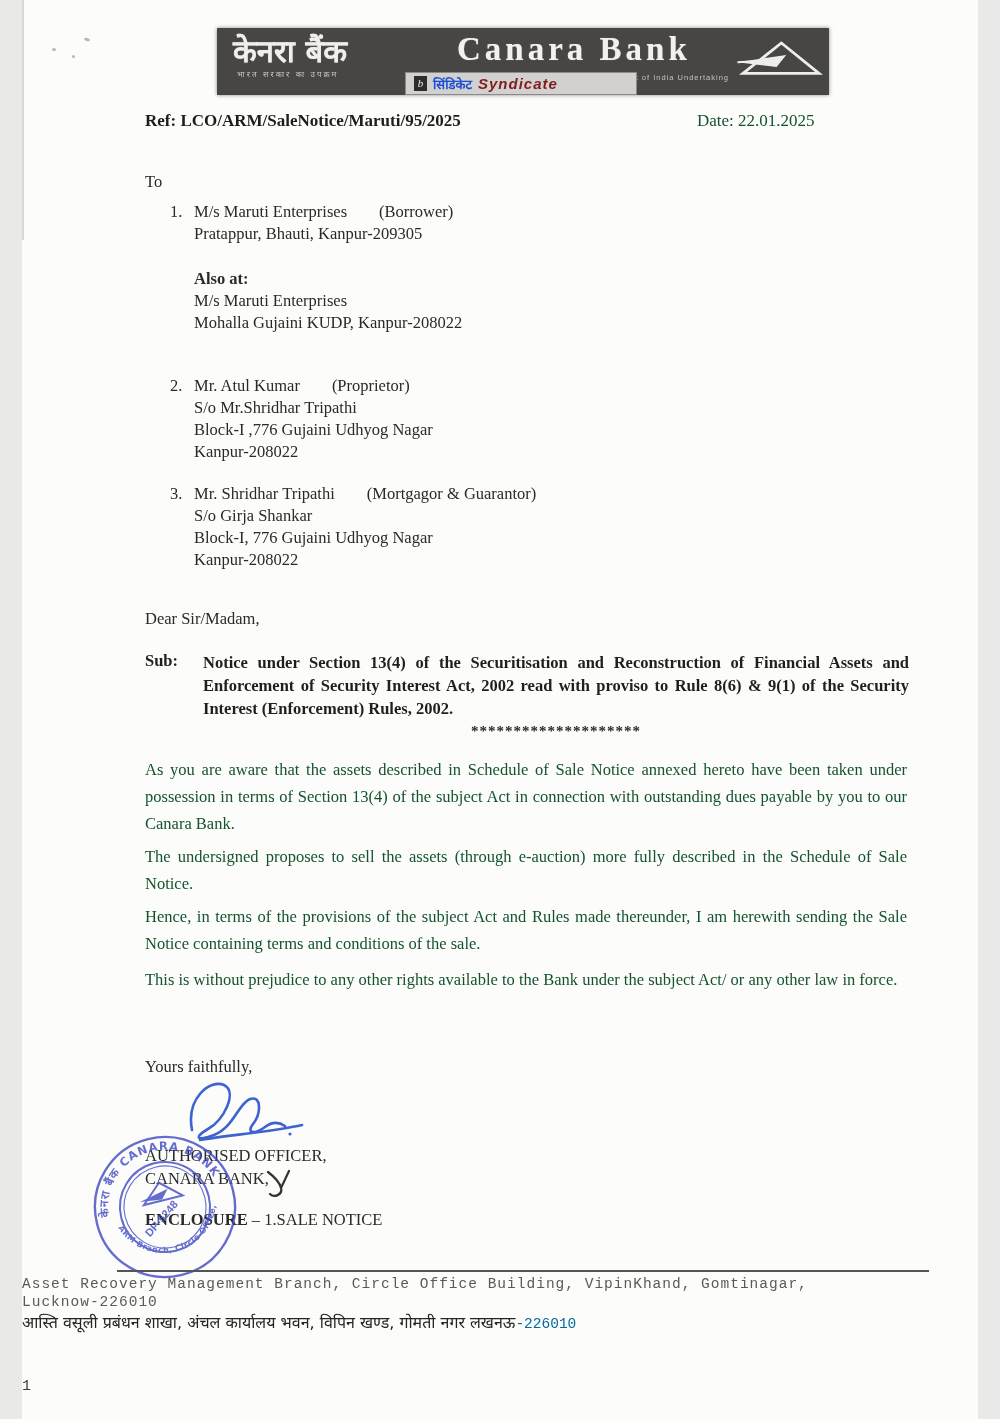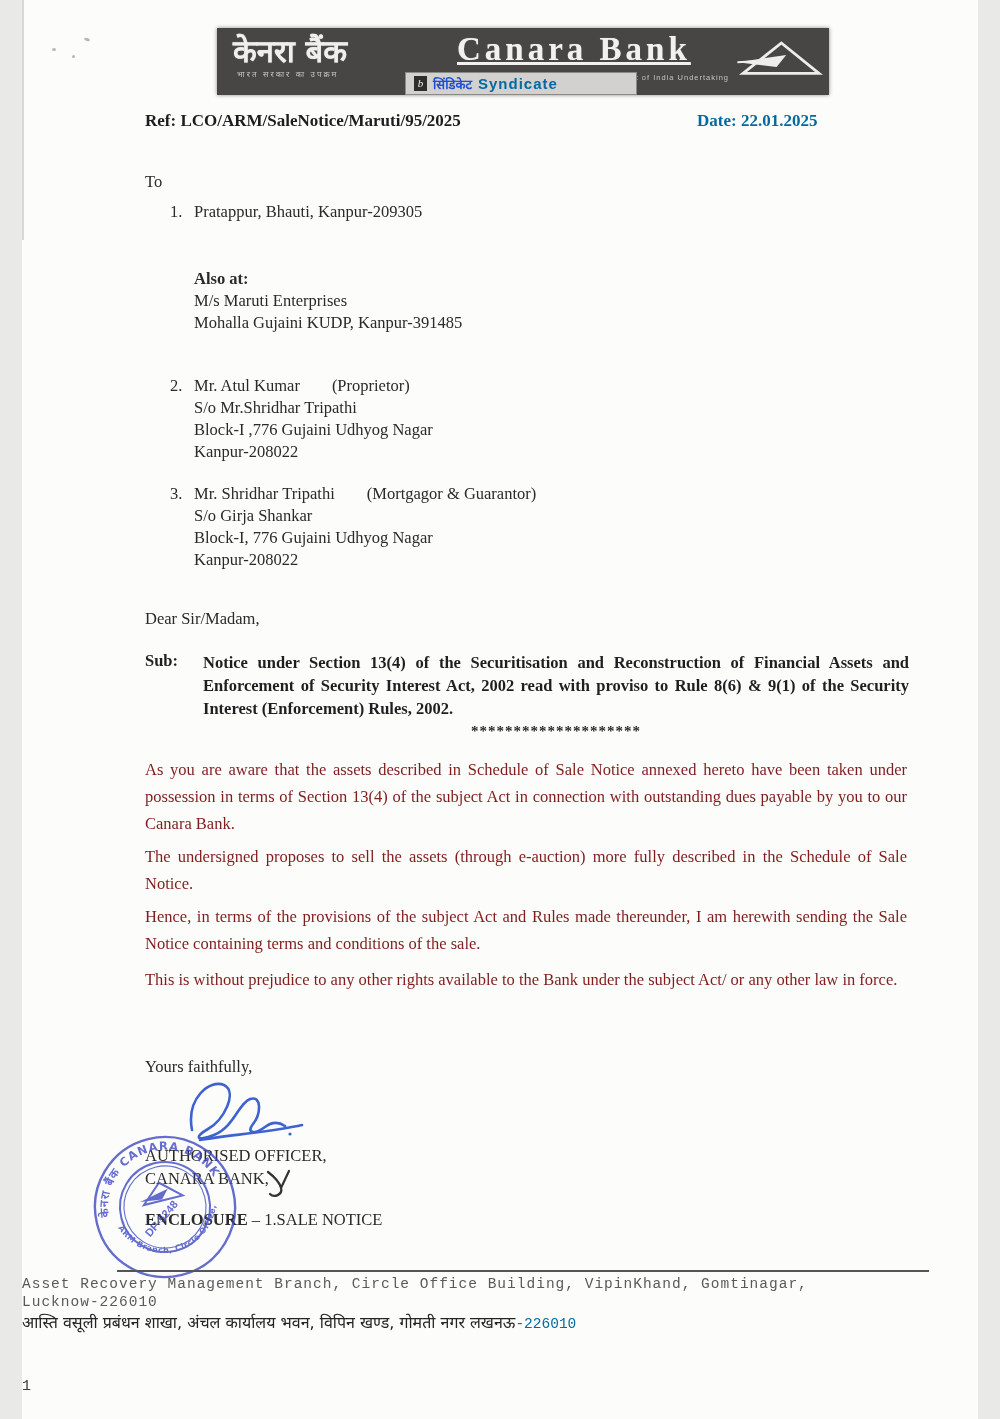--- a/index.html
+++ b/index.html
@@ -23,44 +23,44 @@
     font-family:"DejaVu Sans",sans-serif; font-weight:bold; font-size:31px;
     text-shadow:0 0 1px #999;
   }
   .banner .hindi-sub {
     position:absolute; left:20px; top:40px; color:#c9c8c6; font-size:8px;
     font-family:"DejaVu Sans",sans-serif; letter-spacing:2px;
   }
   .banner .en-name {
     position:absolute; left:240px; top:3px; color:#f2f1ef;
     font-size:33px; font-weight:bold; letter-spacing:4px;
-    font-family:"Liberation Serif","DejaVu Serif",serif; text-shadow:0 0 1px #888;text-decoration:underline;
+    font-family:"Liberation Serif","DejaVu Serif",serif; text-shadow:0 0 1px #888;
   }
   .banner .en-sub {
     position:absolute; left:300px; top:45px; width:212px; text-align:right;
     color:#c4c3c1; font-size:7.5px; font-family:"Liberation Sans",sans-serif; letter-spacing:1px;
   }
   .syndicate {
     position:absolute; left:188px; top:44px; width:232px; height:23px;
     background:#d2d1cf; border:1px solid #8a8a88;
     display:flex; align-items:center; gap:6px; padding:0 8px;
   }
   .syndicate .syn-icon {
     width:13px; height:15px; background:#2e2d2c; color:#eee;
     font-size:11px; font-style:italic; line-height:15px; text-align:center;
     font-family:"Liberation Serif",serif;
   }
   .syndicate .syn-hi { font-family:"DejaVu Sans",sans-serif; font-weight:bold; font-size:13px; color:#1d4ed8; }
-  .syndicate .syn-en { font-family:"Liberation Sans",sans-serif; font-weight:bold; font-size:15px; color:#0369a1; letter-spacing:1px; }
+  .syndicate .syn-en { font-family:"Liberation Sans",sans-serif; font-weight:bold; font-size:15px; color:#7f1d1d; letter-spacing:1px;font-style:italic; }
 
   
   .refline { top:111px; left:123px; font-size:17px; font-weight:bold; color:#1d1d1d; }
-  .dateline { top:111px; left:675px; font-size:17px; font-weight:bold; color:#0369a1; }
+  .dateline { top:111px; left:675px; font-size:17px; font-weight:normal; color:#14532d; }
   .body-text { font-size:16.5px; color:#2a2a2a; line-height:22px; }
-  .para { font-size:16.5px; color:#7f1d1d; line-height:27px; text-align:justify; width:762px; left:123px; }
+  .para { font-size:16.5px; color:#14532d; line-height:27px; text-align:justify; width:762px; left:123px; }
   .role { margin-left:32px; }
   .num { position:absolute; left:-24px; }
   .recipient { left:172px; }
   .stars { letter-spacing:1px; font-weight:bold; color:#2a2a2a; font-size:15px; }
   .sub-label { left:123px; top:651px; font-weight:bold; font-size:16.5px; color:#1f1f1f; }
   .sub-text {
     left:181px; top:651px; width:706px; font-weight:bold; font-size:16.5px;
     color:#1f1f1f; line-height:23px; text-align:justify;
   }
   .enc-label { font-weight:bold; }
@@ -107,27 +107,28 @@
     </div>
   </div>
 
   <div class="abs refline">Ref: LCO/ARM/SaleNotice/Maruti/95/2025</div>
   <div class="abs dateline">Date: 22.01.2025</div>
 
   <div class="abs body-text" style="left:123px;top:171px;">To</div>
 
   <div class="abs body-text recipient" style="top:201px;">
     <span class="num">1.</span>
+    <div><span>M/s Maruti Enterprises</span><span class="role">(Borrower)</span></div>
     <div>Pratappur, Bhauti, Kanpur-209305</div>
   </div>
 
   <div class="abs body-text recipient" style="top:268px;">
     <div class="bold">Also at:</div>
     <div>M/s Maruti Enterprises</div>
-    <div>Mohalla Gujaini KUDP, Kanpur-391485</div>
+    <div>Mohalla Gujaini KUDP, Kanpur-208022</div>
   </div>
 
   <div class="abs body-text recipient" style="top:375px;">
     <span class="num">2.</span>
     <div><span>Mr. Atul Kumar</span><span class="role">(Proprietor)</span></div>
     <div>S/o Mr.Shridhar Tripathi</div>
     <div>Block-I ,776 Gujaini Udhyog Nagar</div>
     <div>Kanpur-208022</div>
   </div>
 

